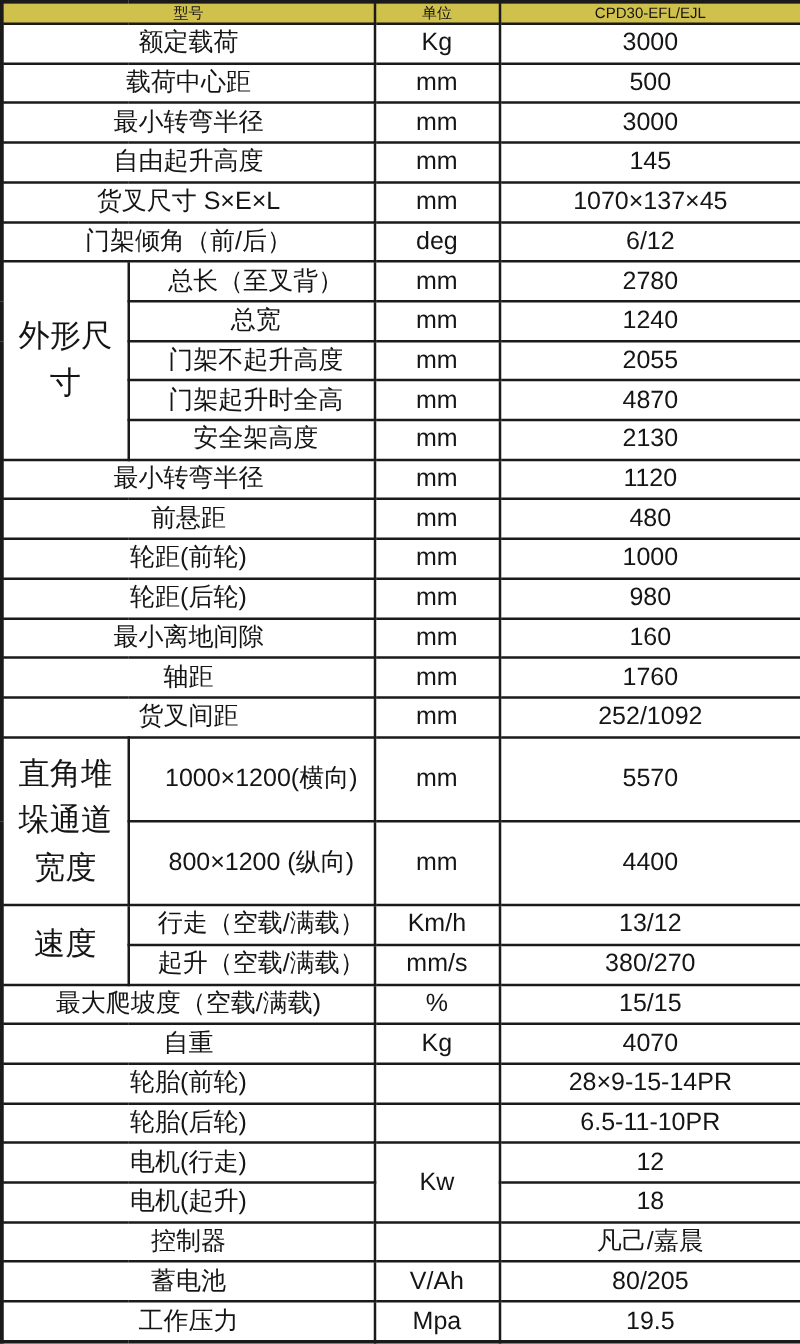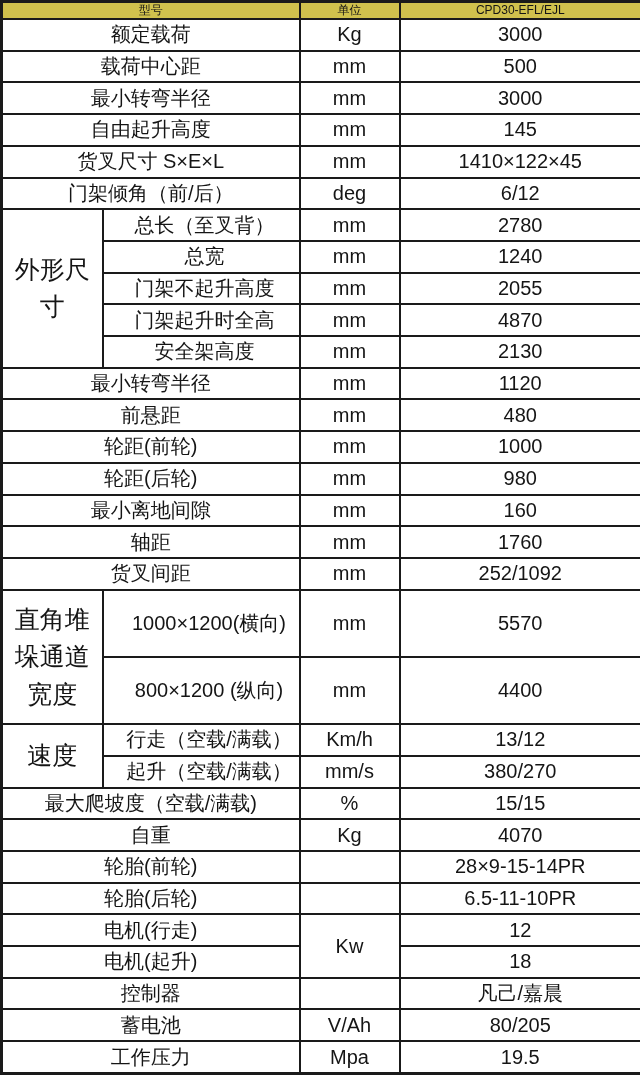--- a/index.html
+++ b/index.html
@@ -90,21 +90,21 @@
           <td>3000</td>
         </tr>
         <tr>
           <td colspan="2">自由起升高度</td>
           <td rowspan="1">mm</td>
           <td>145</td>
         </tr>
         <tr>
           <td colspan="2">货叉尺寸 S×E×L</td>
           <td rowspan="1">mm</td>
-          <td>1410×122×45</td>
+          <td>1070×137×45</td>
         </tr>
         <tr>
           <td colspan="2">门架倾角（前/后）</td>
           <td rowspan="1">deg</td>
           <td>6/12</td>
         </tr>
         <tr>
           <td class="group" rowspan="5">外形尺寸</td>
           <td class="sub" colspan="1">总长（至叉背）</td>
           <td rowspan="1">mm</td>

